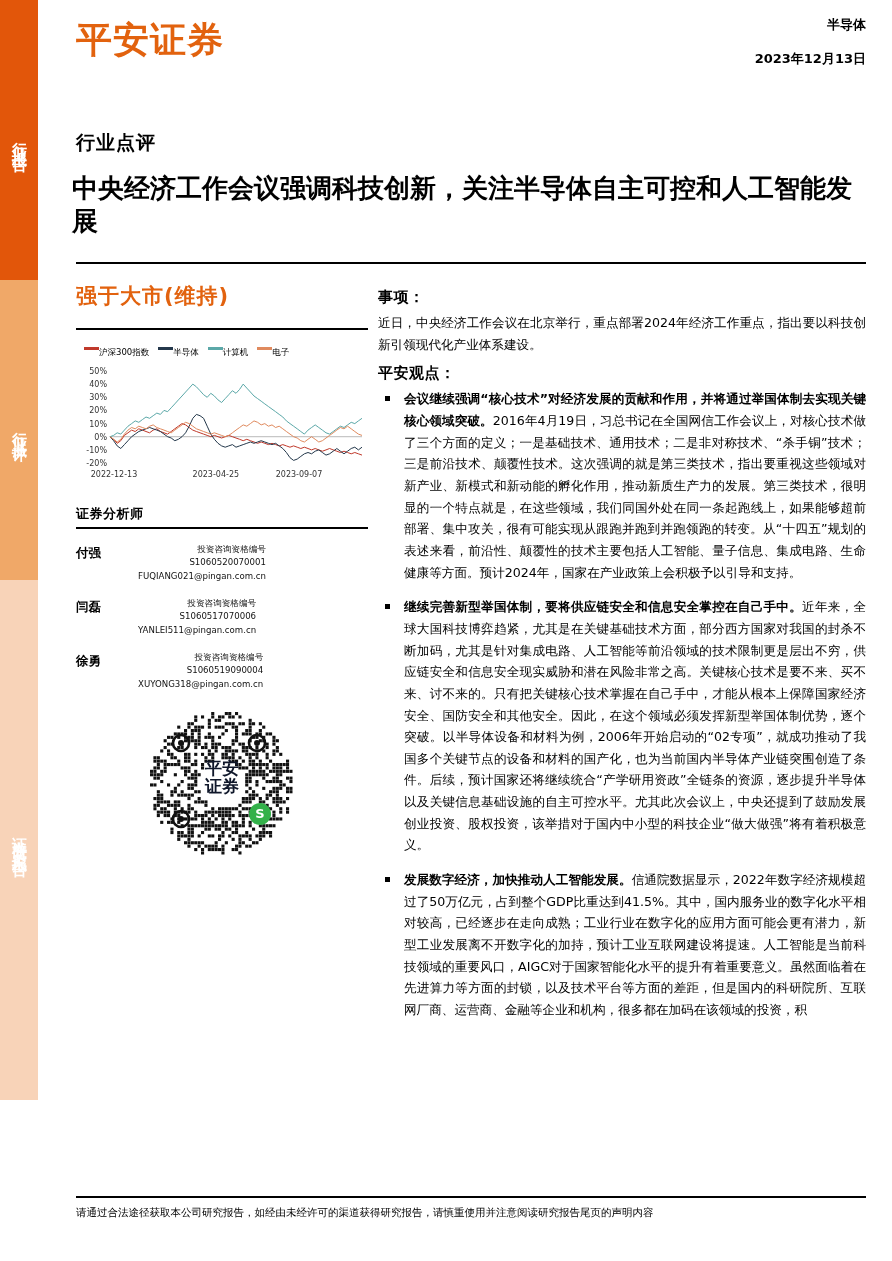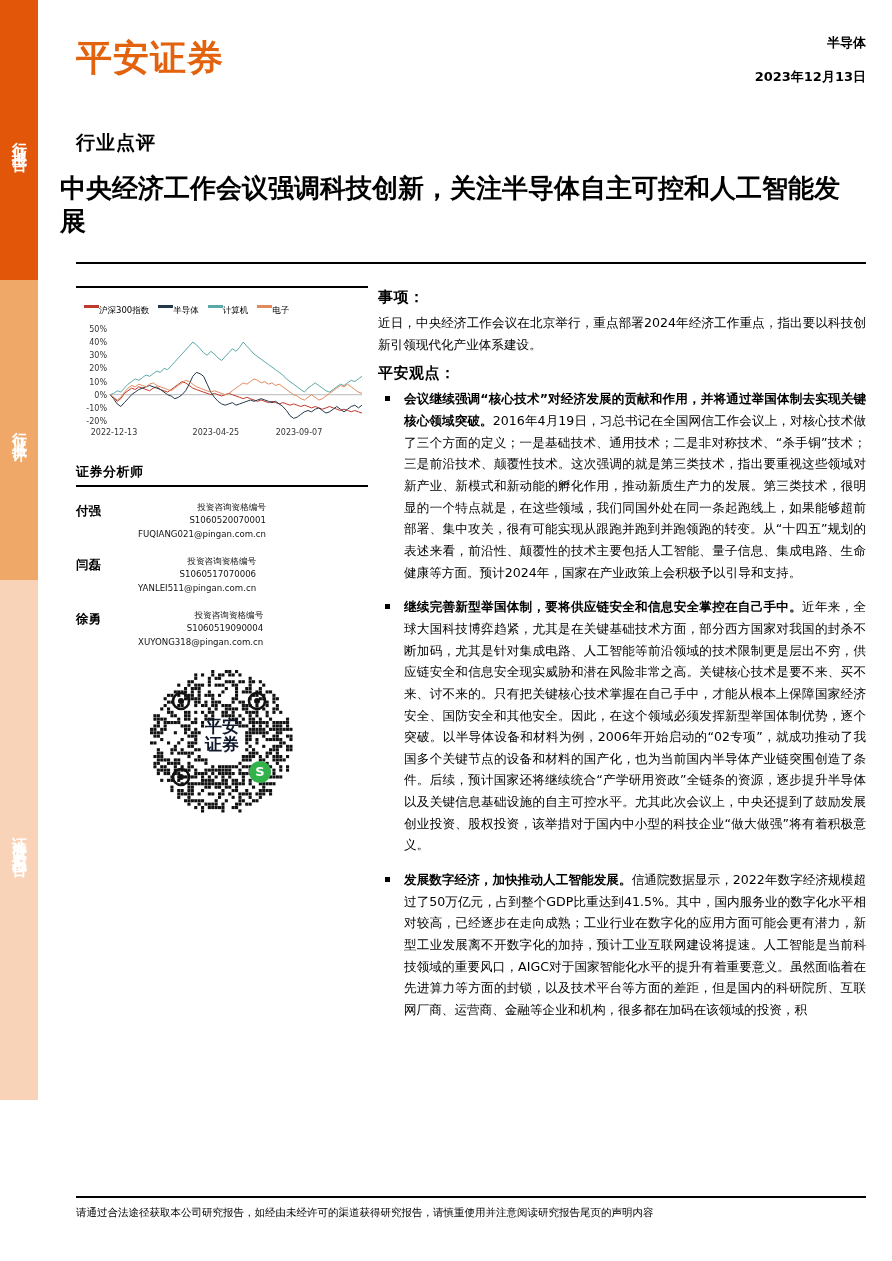--- a/index.html
+++ b/index.html
@@ -26,33 +26,33 @@
     letter-spacing:5px;
     line-height:1;
     font-family:"DejaVu Sans","Liberation Sans",sans-serif;
   }
   .band-1{background:#E2560A;height:280px;}
   .band-2{background:#F0A868;height:300px;}
   .band-3{background:#F8D3B8;height:520px;}
   .band-3 span{color:#ffffff;}
 
   
-  .header{position:absolute;left:76px;top:34px;width:790px;height:86px;}
+  .header{position:absolute;left:76px;top:16px;width:790px;height:86px;}
   .logo{
     color:#E2620E;font-size:36px;font-weight:bold;letter-spacing:1px;
     line-height:1;position:absolute;left:0;top:6px;
   }
   .hdr-right{position:absolute;right:0;top:0;text-align:right;}
   .hdr-sector{font-size:13px;font-weight:bold;line-height:1.4;}
   .hdr-date{font-size:13px;font-weight:bold;margin-top:16px;line-height:1.4;}
 
   
   .kicker{position:absolute;left:76px;top:130px;font-size:19px;font-weight:bold;letter-spacing:1px;}
   .headline{
-    position:absolute;left:60px;top:172px;width:790px;
+    position:absolute;left:72px;top:172px;width:790px;
     font-size:26px;font-weight:bold;line-height:1.28;letter-spacing:0px;
   }
   .rule-top{position:absolute;left:76px;top:262px;width:790px;border-top:2.5px solid #000;}
 
   
   .leftcol{position:absolute;left:76px;top:282px;width:292px;}
   .rating{color:#E2620E;font-size:21px;font-weight:bold;letter-spacing:1px;margin-bottom:18px;}
   .sec-title{font-size:13px;font-weight:bold;letter-spacing:0.5px;}
   .sec-rule{border-top:2px solid #000;margin-top:4px;width:292px;}
 
@@ -125,20 +125,21 @@
       <div class="hdr-date">2023年12月13日</div>
     </div>
   </div>
 
   <div class="kicker">行业点评</div>
   <div class="headline">中央经济工作会议强调科技创新，关注半导体自主可控和人工智能发展</div>
   <div class="rule-top"></div>
 
   <div class="leftcol">
 
+    <div class="rating" style="color: rgb(226, 98, 14);">强于大市(维持)</div>
 
     <div class="sec-rule"></div>
 
     <div class="chart-wrap">
       <div class="legend" id="chart-legend">
           <span class="legend-item">
             <span class="legend-swatch" style="background: rgb(192, 57, 43);"></span>
             <span>沪深300指数</span>
           </span>
           <span class="legend-item">

